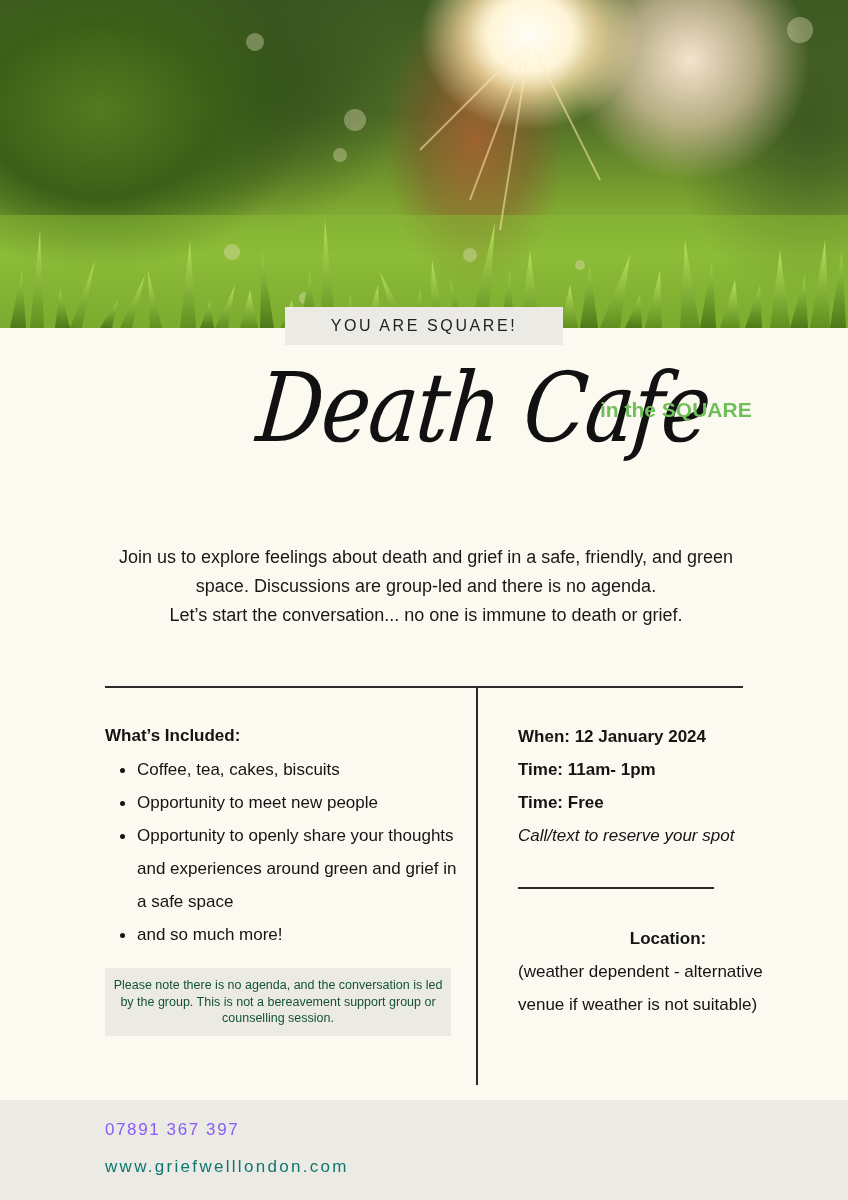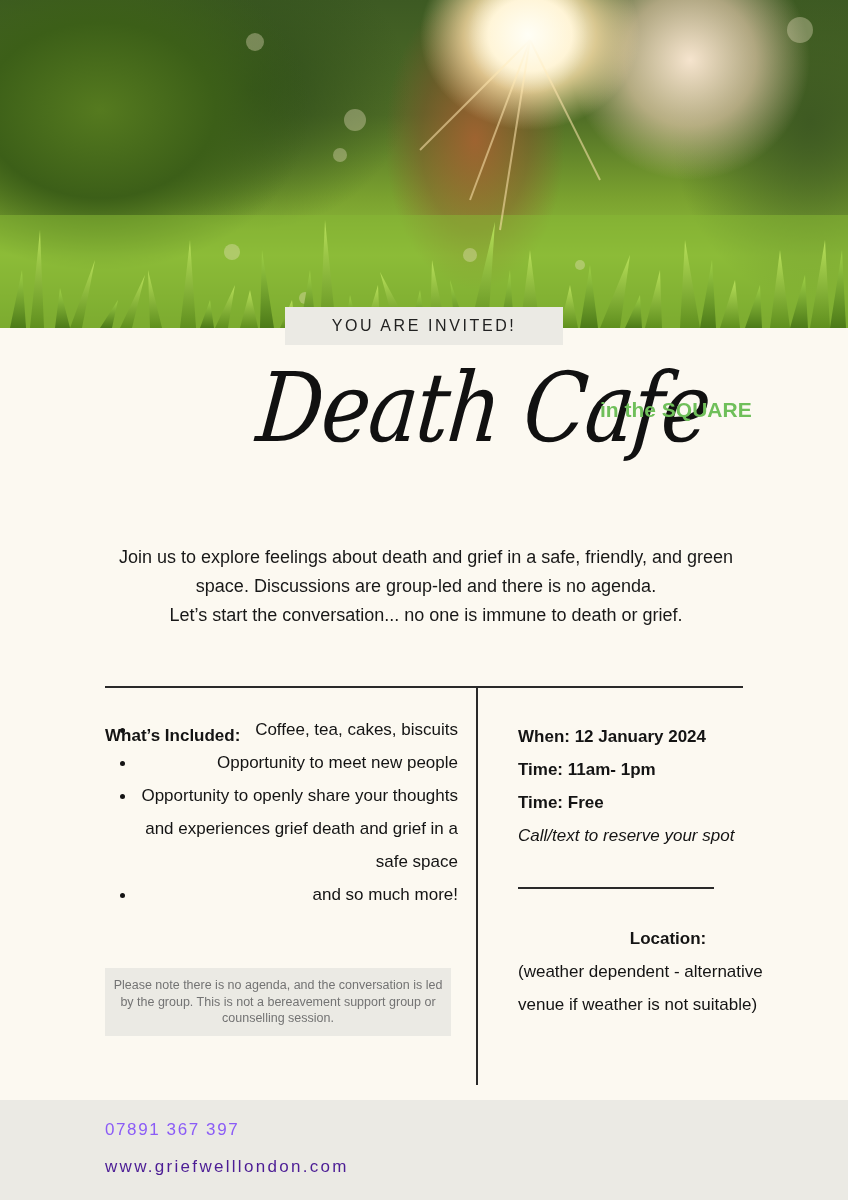--- a/index.html
+++ b/index.html
@@ -60,34 +60,34 @@
     .hr-main { position: absolute; left: 105px; top: 686px; width: 638px; height: 1.5px; background: #2a2a2a; }
     .vr-main { position: absolute; left: 476px; top: 687px; width: 1.5px; height: 398px; background: #2a2a2a; }
     .hr-short { position: absolute; left: 518px; top: 887px; width: 196px; height: 1.5px; background: #2a2a2a; }
 
     
     .included-heading {
       position: absolute; left: 105px; top: 726px;
       font-size: 17px; font-weight: bold;
     }
     .included-list {
-      position: absolute; left: 118px; top: 713px; width: 340px;
-      list-style: none; font-size: 17px; line-height: 33px; text-align: right;
+      position: absolute; left: 118px; top: 753px; width: 340px;
+      list-style: none; font-size: 17px; line-height: 33px;
     }
     .included-list li { position: relative; padding-left: 19px; }
     .included-list li::before {
       content: ""; position: absolute; left: 2px; top: 15px;
       width: 5px; height: 5px; border-radius: 50%; background: #141414;
     }
     .note-box {
       position: absolute; left: 105px; top: 968px; width: 346px; height: 68px;
       background: #ebeae4;
       display: flex; align-items: center; justify-content: center;
       text-align: center; font-size: 12.5px; line-height: 16.5px;
-      padding: 0 8px; color: #737373;
+      padding: 0 8px; color: #14532d;
     }
 
     
     .details {
       position: absolute; left: 518px; top: 720px; width: 300px;
       font-size: 17px; line-height: 33px;
     }
     .details .bold { font-weight: bold; }
     .details .italic { font-style: italic; }
     .location {
@@ -100,21 +100,21 @@
     .footer {
       position: absolute; left: 0; top: 1100px; width: 848px; height: 100px;
       background: #ebeae4;
     }
     .footer .phone {
       position: absolute; left: 105px; top: 20px;
       font-size: 17px; letter-spacing: 1.6px; color: #8b5cf6;
     }
     .footer .web {
       position: absolute; left: 105px; top: 57px;
-      font-size: 17px; letter-spacing: 2.3px; color: #4c1d95;
+      font-size: 17px; letter-spacing: 2.3px; color: #0f766e;
     }
   </style>
 </head>
 <body>
 
 <div class="hero">
   <svg width="848" height="328" viewBox="0 0 848 328">
     <defs>
       <linearGradient id="blade" x1="0" y1="1" x2="0" y2="0">
         <stop offset="0" stop-color="#5f8f1e"></stop>
@@ -189,40 +189,40 @@
       <path d="M625 328 L640 295 L642 328 Z"></path>
       <path d="M700 328 L712 260 L716 328 Z"></path>
       <path d="M745 328 L760 285 L762 328 Z"></path>
       <path d="M790 328 L805 275 L808 328 Z"></path>
       <path d="M830 328 L842 250 L846 328 Z"></path>
     </g>
   </svg>
 </div>
 
 <div class="invite-tag">
-  <span>YOU ARE INVITED!</span>
+  <span>YOU ARE SQUARE!</span>
 </div>
 
 <div class="title-script">Death Cafe</div>
 <div class="title-sub">in the SQUARE</div>
 
 <div class="intro">
   <p>Join us to explore feelings about death and grief in a safe, friendly, and green space. Discussions are group-led and there is no agenda.</p>
   <p>Let’s start the conversation... no one is immune to death or grief.</p>
 </div>
 
 <div class="hr-main"></div>
 <div class="vr-main"></div>
 <div class="hr-short"></div>
 
 <div class="included-heading">What’s Included:</div>
 <ul class="included-list">
   <li>Coffee, tea, cakes, biscuits</li>
   <li>Opportunity to meet new people</li>
-  <li>Opportunity to openly share your thoughts and experiences grief death and grief in a safe space</li>
+  <li>Opportunity to openly share your thoughts and experiences around green and grief in a safe space</li>
   <li>and so much more!</li>
 </ul>
 <div class="note-box">
   <span>Please note there is no agenda, and the conversation is led by the group. This is not a bereavement support group or counselling session.</span>
 </div>
 
 <div class="details">
   <div class="bold">When: 12 January 2024</div>
   <div class="bold">Time: 11am- 1pm</div>
   <div class="bold">Time: Free</div>

